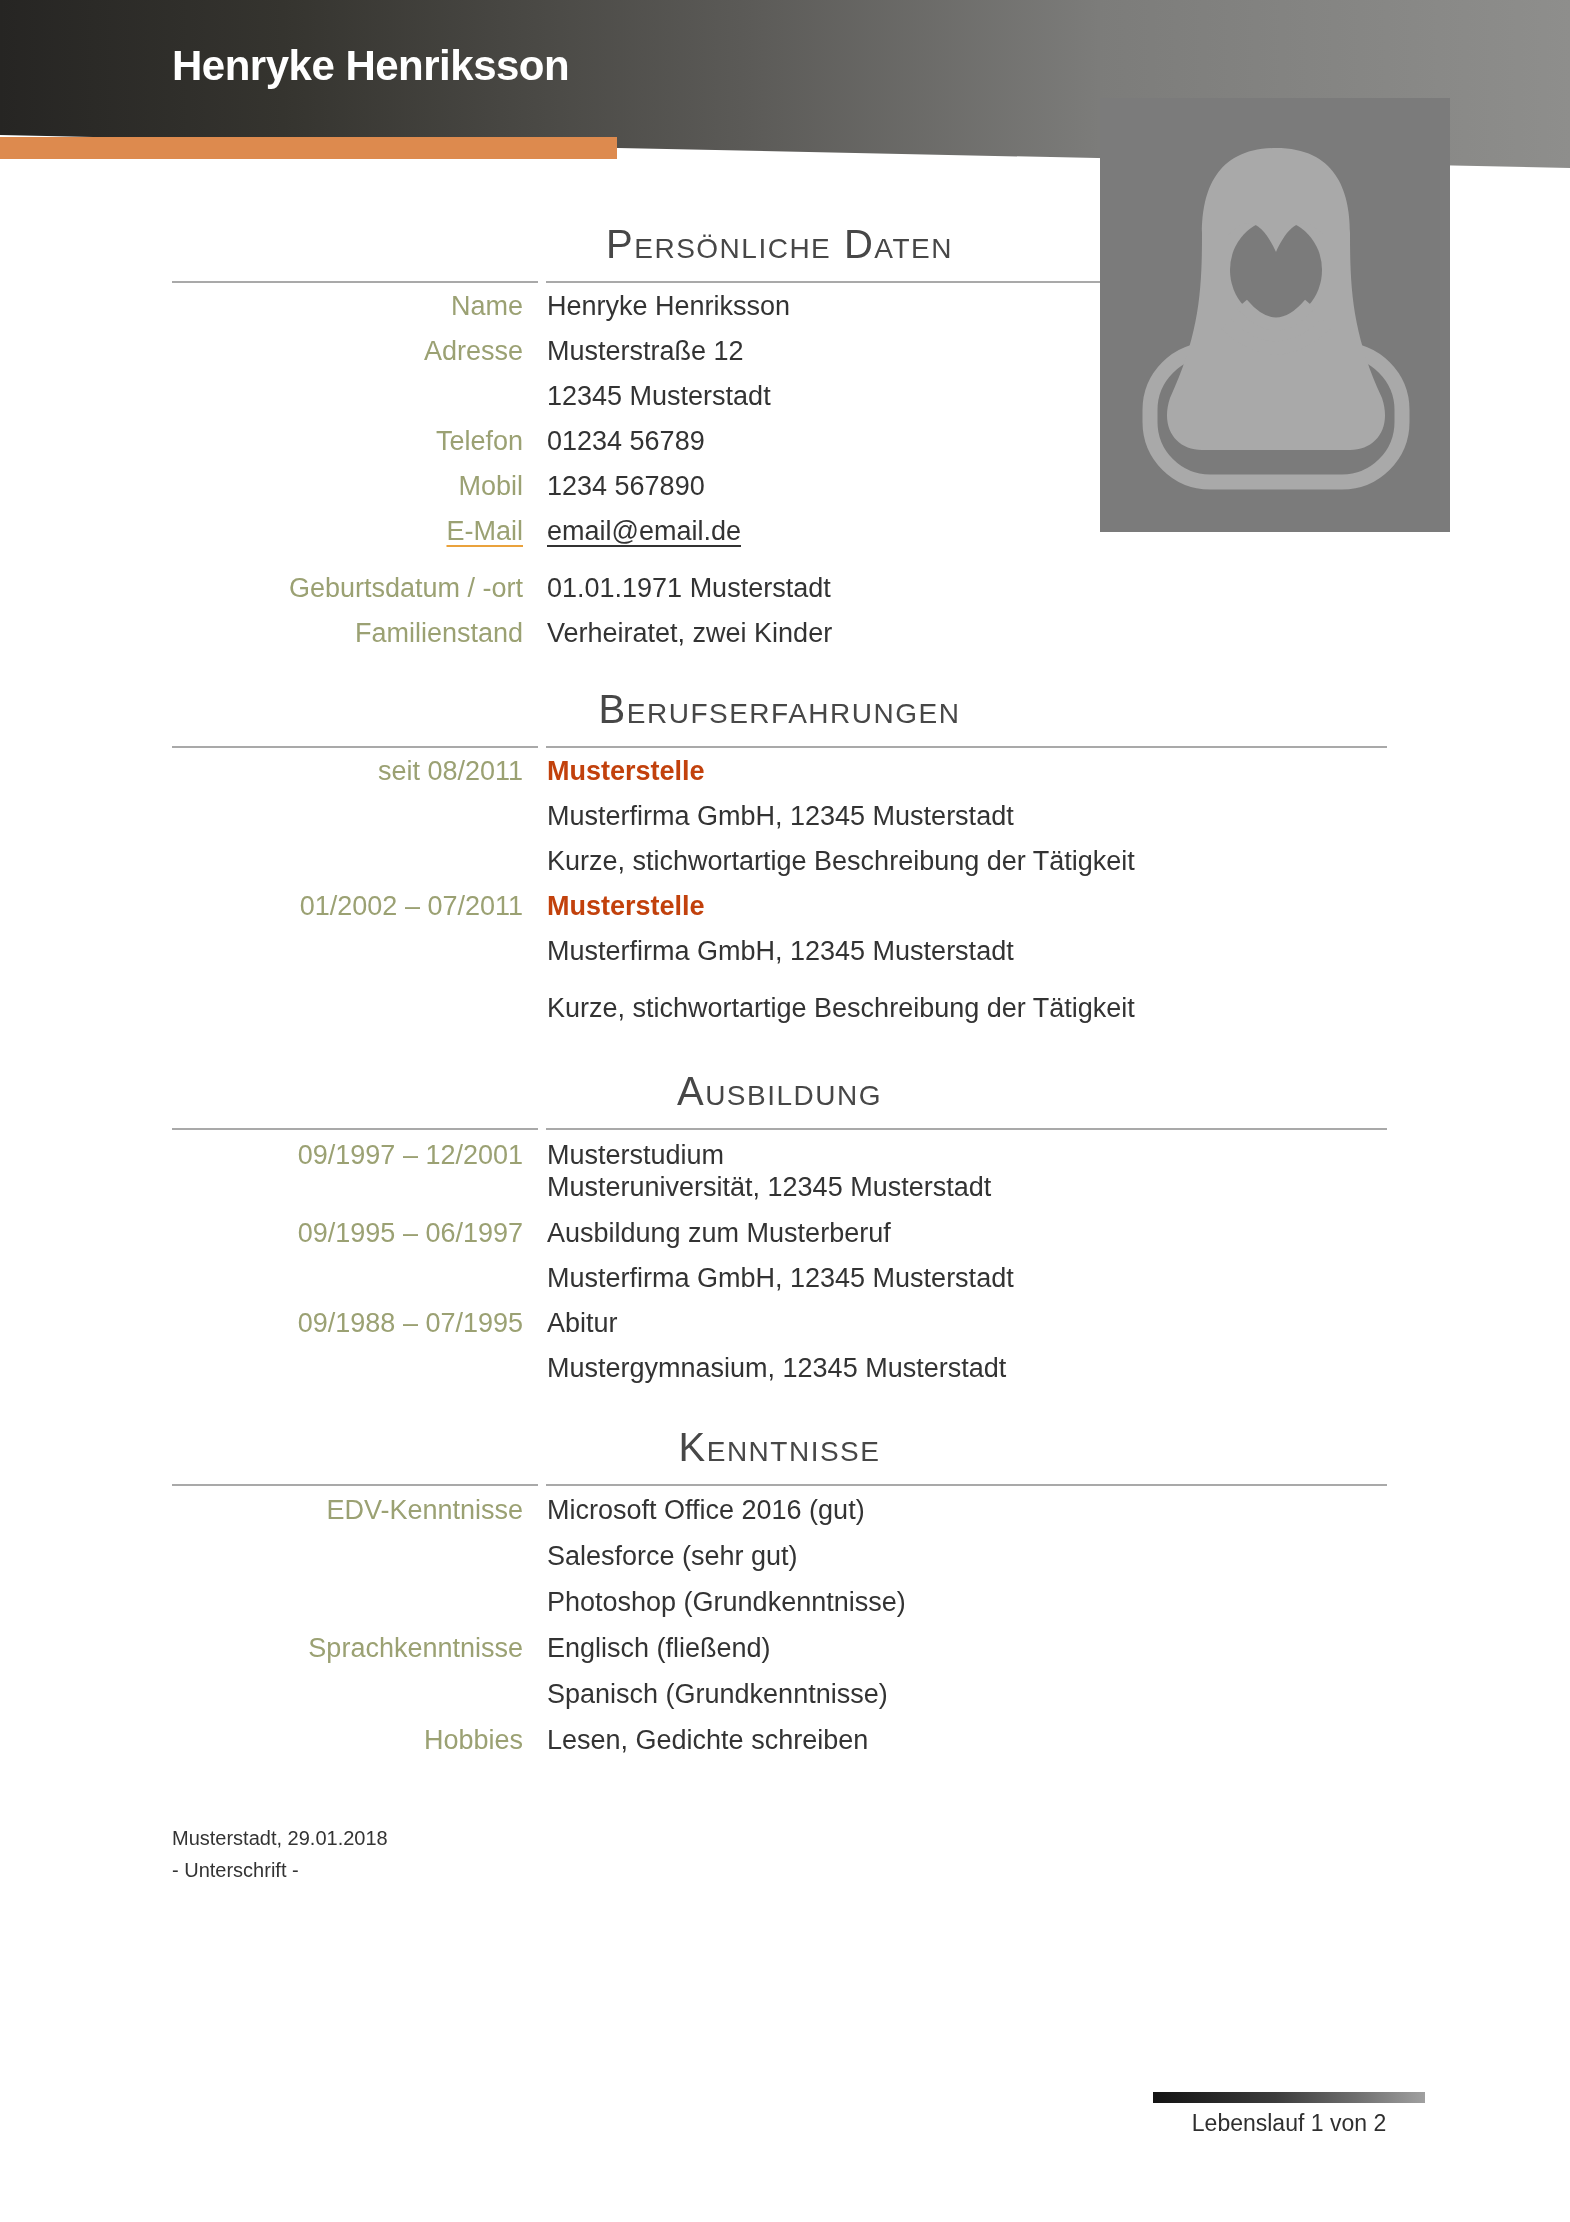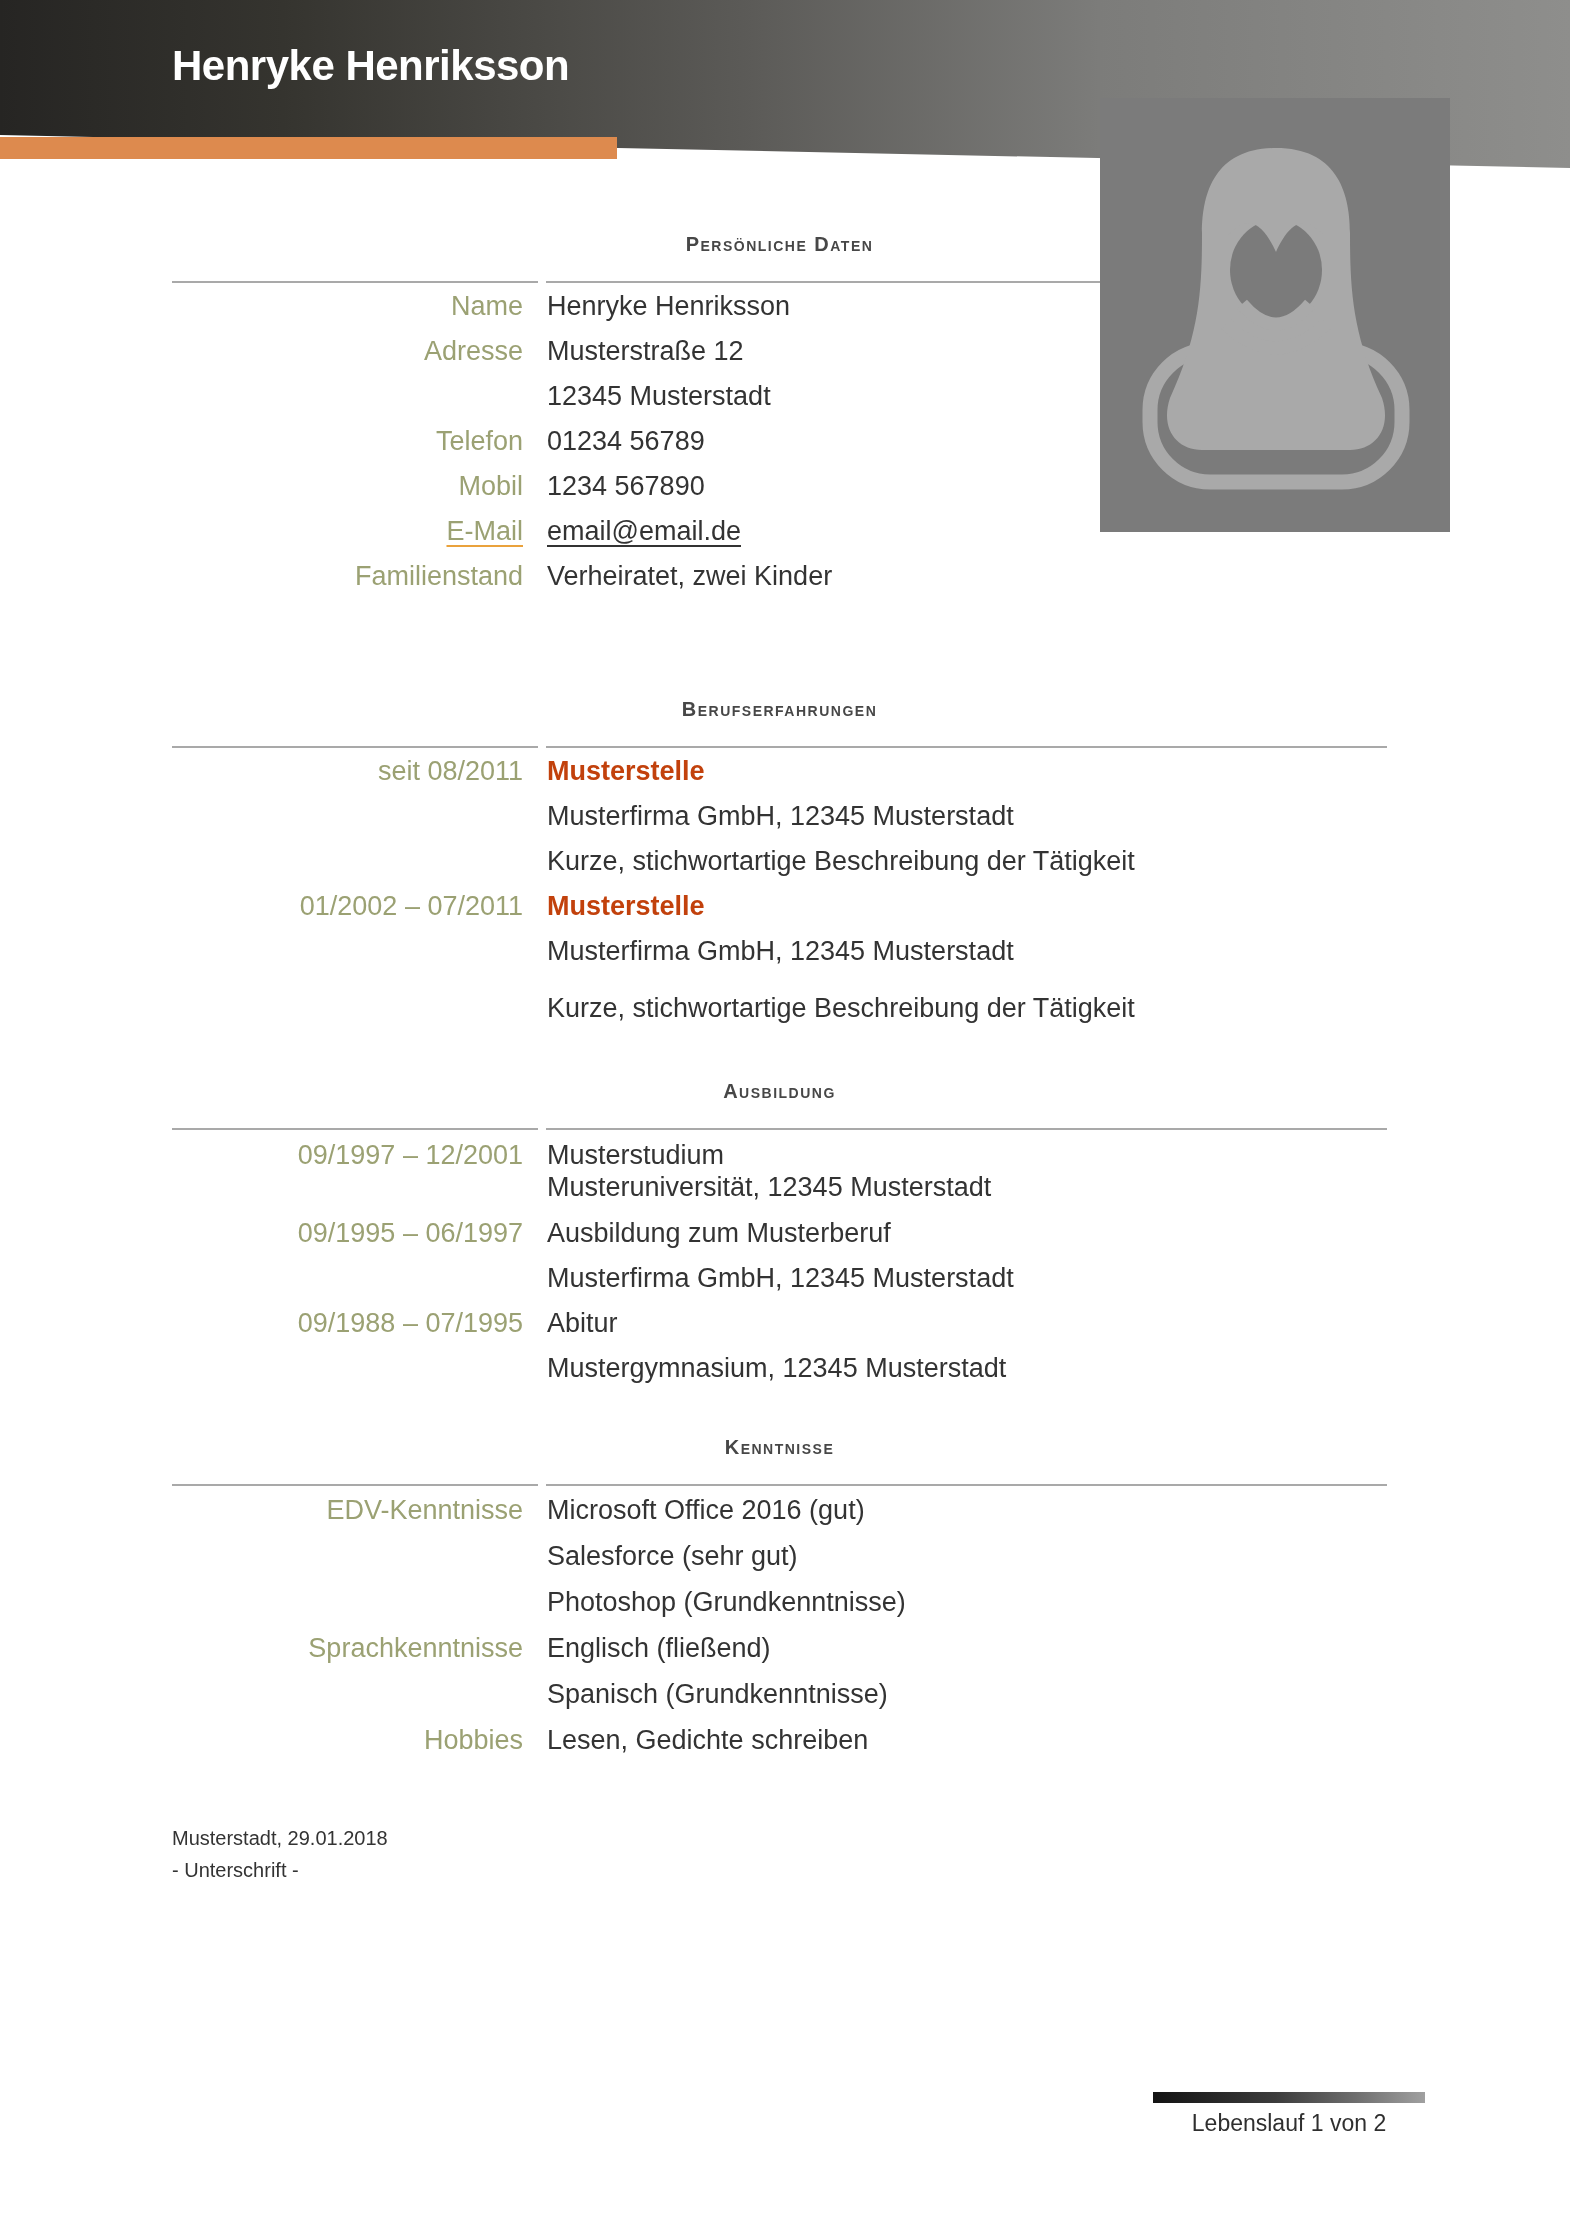--- a/index.html
+++ b/index.html
@@ -34,21 +34,21 @@
   }
   .photo svg{display:block;}
   
   .section{position:absolute;left:172px;width:1215px;z-index:2;}
   #sec-personal{top:226px;}
   #sec-experience{top:691px;}
   #sec-education{top:1073px;}
   #sec-skills{top:1429px;}
   .section h2{
     margin:0 0 19px 0;
-    font-size:20px;line-height:36px;font-weight:bold;
+    font-size:40px;line-height:36px;font-weight:normal;
     font-variant:small-caps;letter-spacing:1.5px;
     text-align:center;color:#474747;
   }
   .rule{display:flex;gap:8px;height:2px;}
   .rule .seg{border-top:2px solid #a9a9a9;height:0;}
   .rule .seg-l{width:366px;}
   .rule .seg-r{flex:1;}
   .rows{padding-top:1px;}
   .row{display:flex;min-height:45px;align-items:center;font-size:27px;}
   .rows-46 .row{min-height:46px;}
@@ -139,20 +139,24 @@
           <span class="value">01234 56789</span>
         </div>
         <div class="row">
           <span class="label">Mobil</span>
           <span class="value">1234 567890</span>
         </div>
         <div class="row link">
           <span class="label">E-Mail</span>
           <span class="value link">email@email.de</span>
         </div>
+        <div class="row gap">
+          <span class="label">Geburtsdatum / -ort</span>
+          <span class="value">01.01.1971 Musterstadt</span>
+        </div>
         <div class="row">
           <span class="label">Familienstand</span>
           <span class="value">Verheiratet, zwei Kinder</span>
         </div>
       </div>
   </div>
 
   <div class="section" id="sec-experience">
     <h2>Berufserfahrungen</h2>
     <div class="rule">

